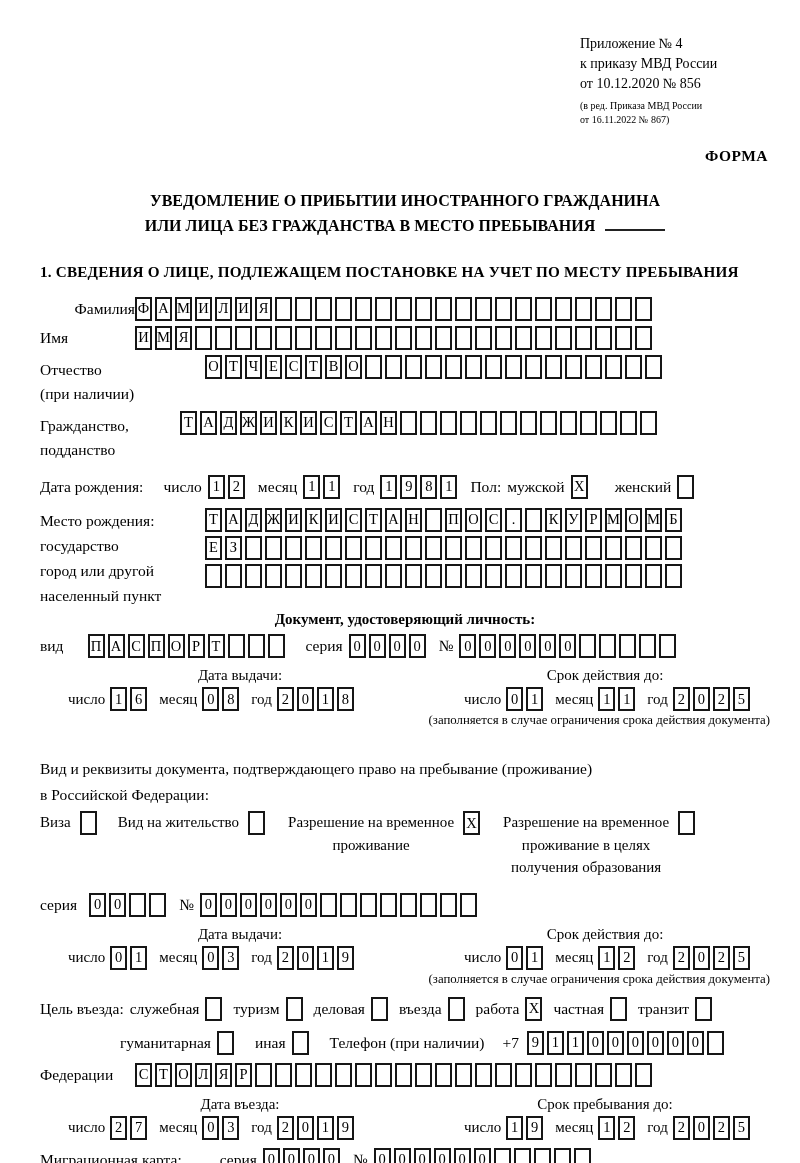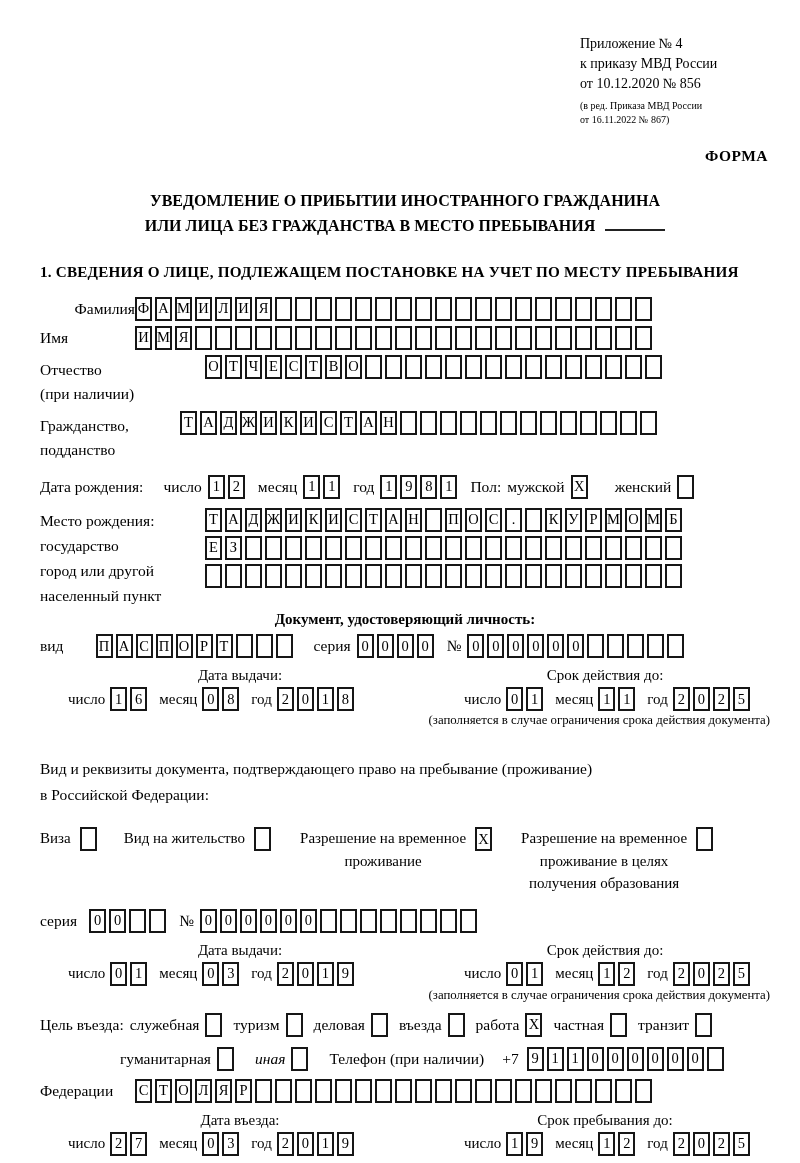--- a/index.html
+++ b/index.html
@@ -55,21 +55,21 @@
   .date-head{text-align:center;font-size:15px;margin-bottom:3px;}
   .date-line{display:flex;align-items:center;font-size:15px;}
   .dc-left .date-line{padding-left:28px;}
   .dc-right .date-line{padding-left:24px;}
   .dlbl{margin-right:5px;flex:none;}
   .date-line .cells{margin-right:9px;}
   .small-note{font-size:12.8px;text-align:right;margin-top:2px;}
 
   
   .intro{font-size:15.5px;margin-top:28px;line-height:1.65;}
-  .options-row{display:flex;align-items:flex-start;margin-top:20px;gap:6px;}
+  .options-row{display:flex;align-items:flex-start;margin-top:4px;}
   .option{display:flex;align-items:flex-start;margin-right:13px;}
   .option:last-child{margin-right:0;}
   .option-label{font-size:15px;text-align:center;line-height:1.5;}
   .option .cell{margin-left:9px;margin-right:0;}
 
   
   .purpose-row{display:flex;align-items:center;font-size:15.5px;margin-top:10px;}
   .p-item{display:flex;align-items:center;margin-right:11px;}
   .p-item .cell{margin-left:6px;margin-right:0;}
   .indent80{margin-left:80px;}
@@ -345,21 +345,21 @@
           <span class="cell"></span>
           <span class="cell"></span>
           <span class="cell"></span>
         </div>
     </div>
   </div>
 
   <div class="center-bold">Документ, удостоверяющий личность:</div>
 
   <div class="inline-row" style="margin-top:6px;">
-    <span class="w" style="margin-right:32px;">вид</span>
+    <span class="w" style="margin-right:24px;">вид</span>
     <span class="cells">
         <span class="cell">П</span>
         <span class="cell">А</span>
         <span class="cell">С</span>
         <span class="cell">П</span>
         <span class="cell">О</span>
         <span class="cell">Р</span>
         <span class="cell">Т</span>
         <span class="cell"></span>
         <span class="cell"></span>
@@ -596,21 +596,21 @@
     </span>
   </div>
 
   <div class="purpose-row">
     <span class="p-item indent80">
       <span>гуманитарная</span>
       <span class="cells">
           <span class="cell"></span>
         </span>
     </span>
-    <span class="p-item" style="margin-left:10px;font-style:italic;">
+    <span class="p-item" style="margin-left:10px;">
       <span>иная</span>
       <span class="cells">
           <span class="cell"></span>
         </span>
     </span>
     <span class="phone-lbl">Телефон (при наличии)</span>
     <span style="margin-right:8px;">+7</span>
     <span class="cells">
         <span class="cell">9</span>
         <span class="cell">1</span>

